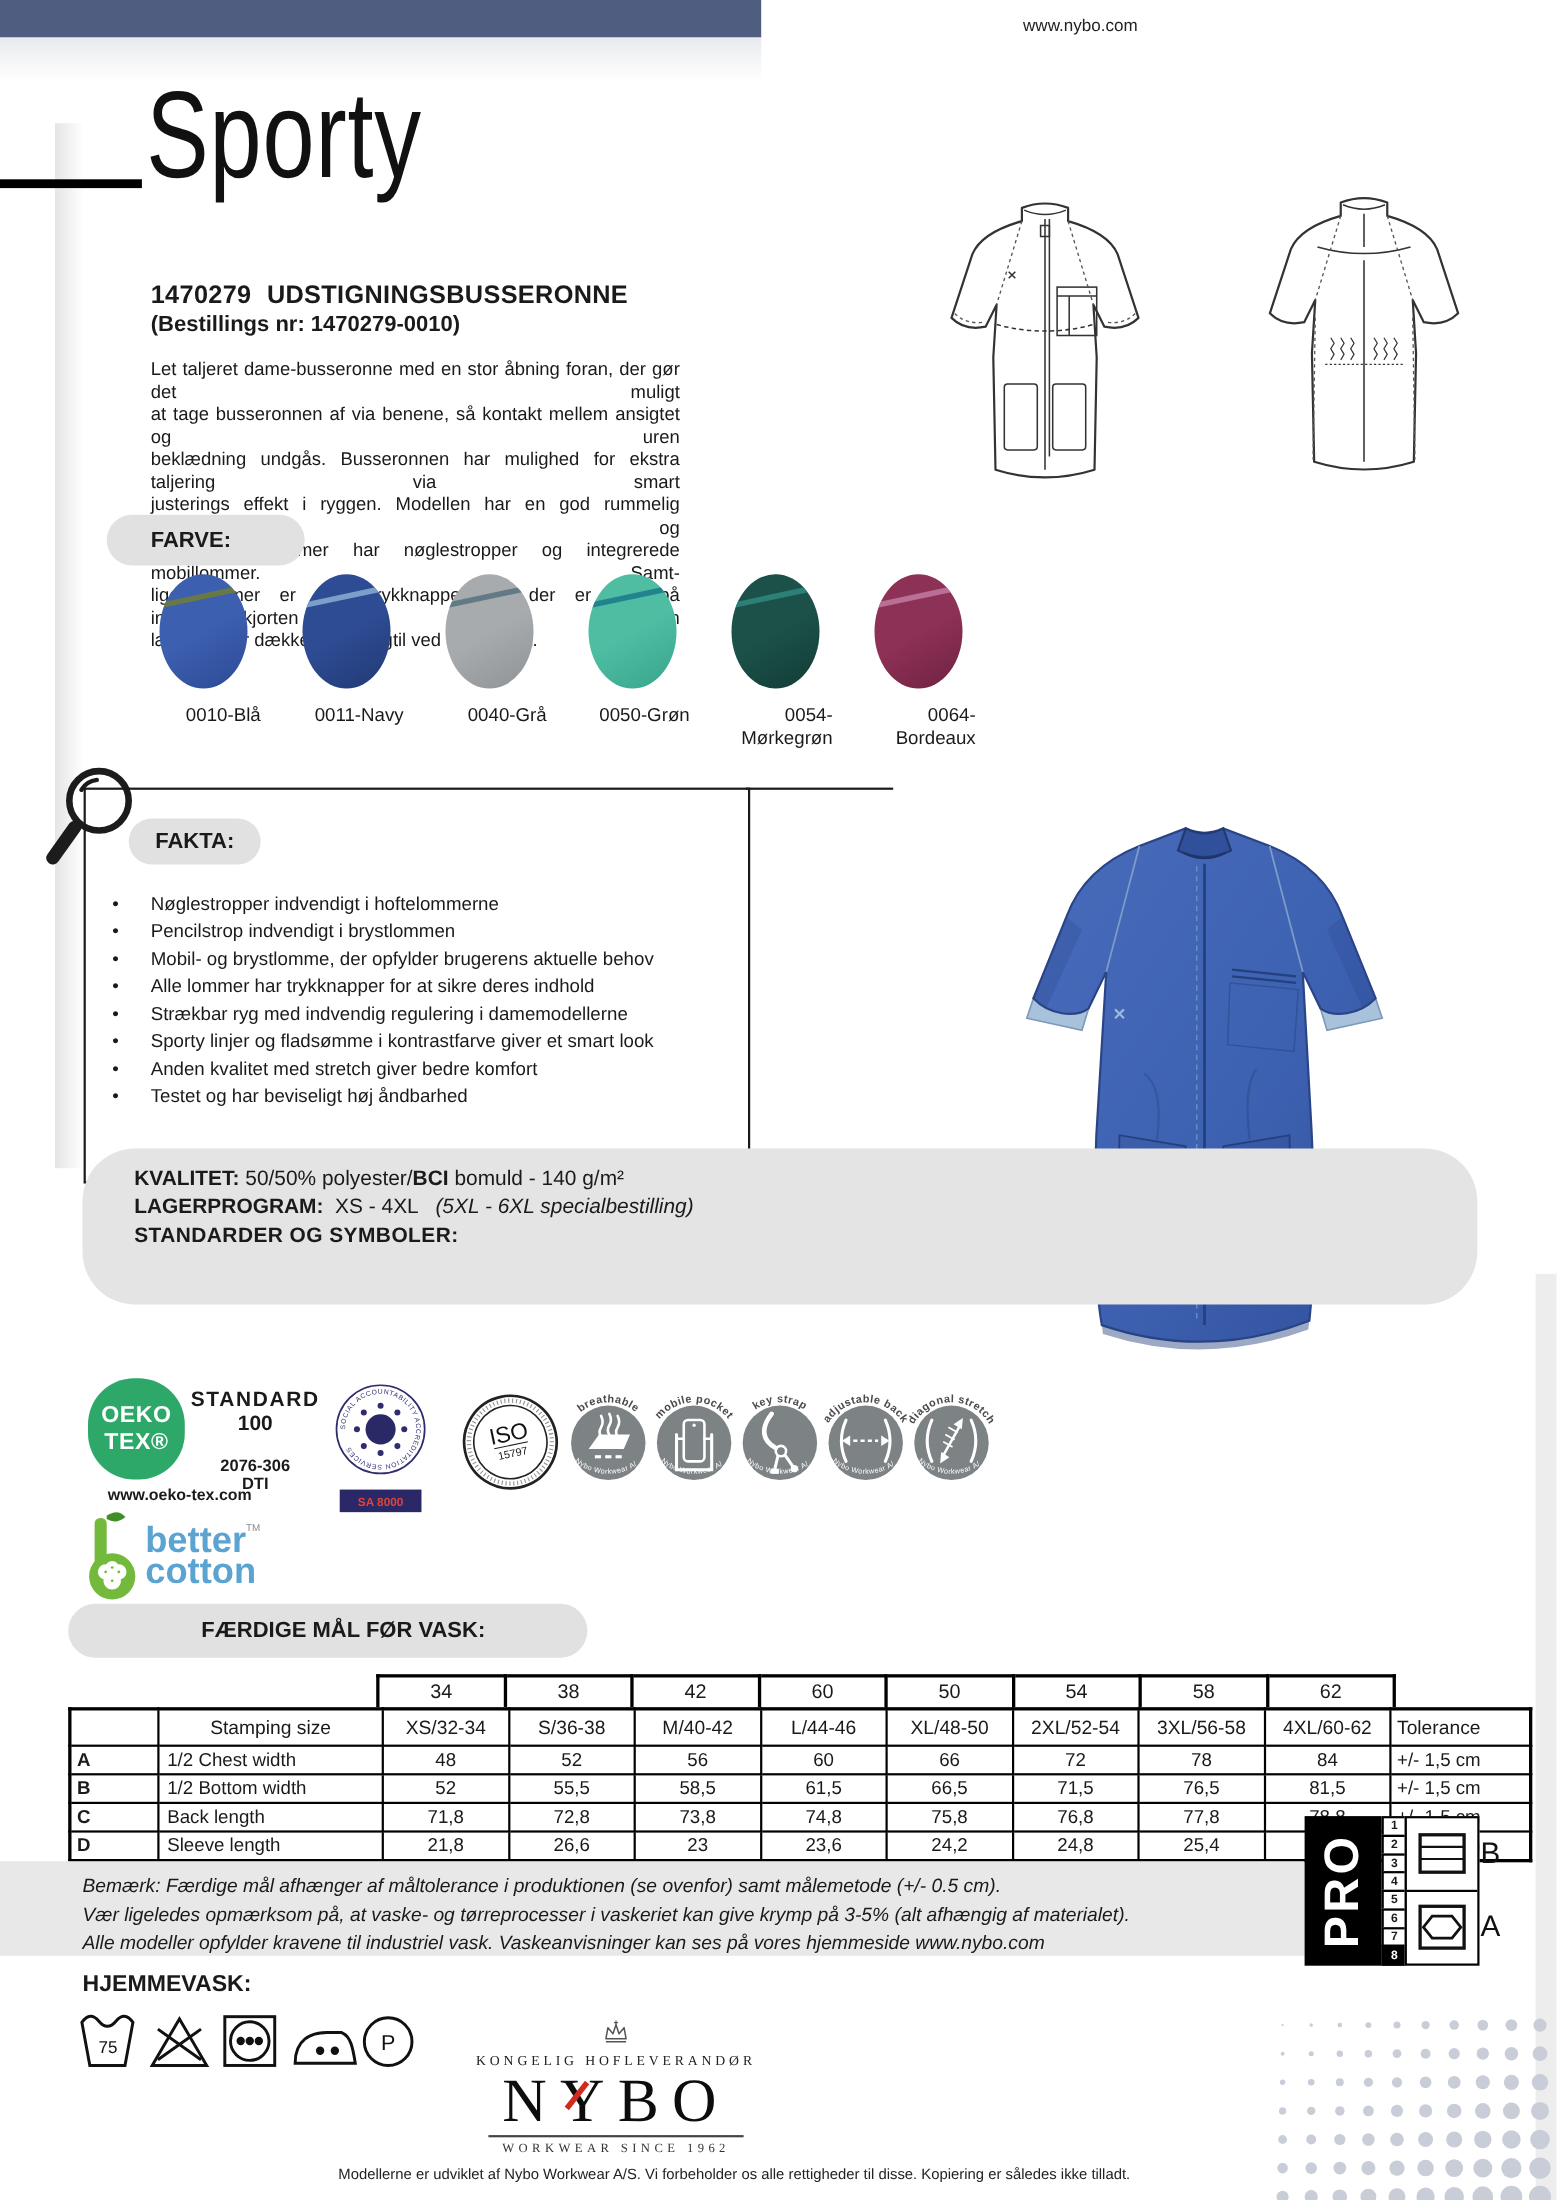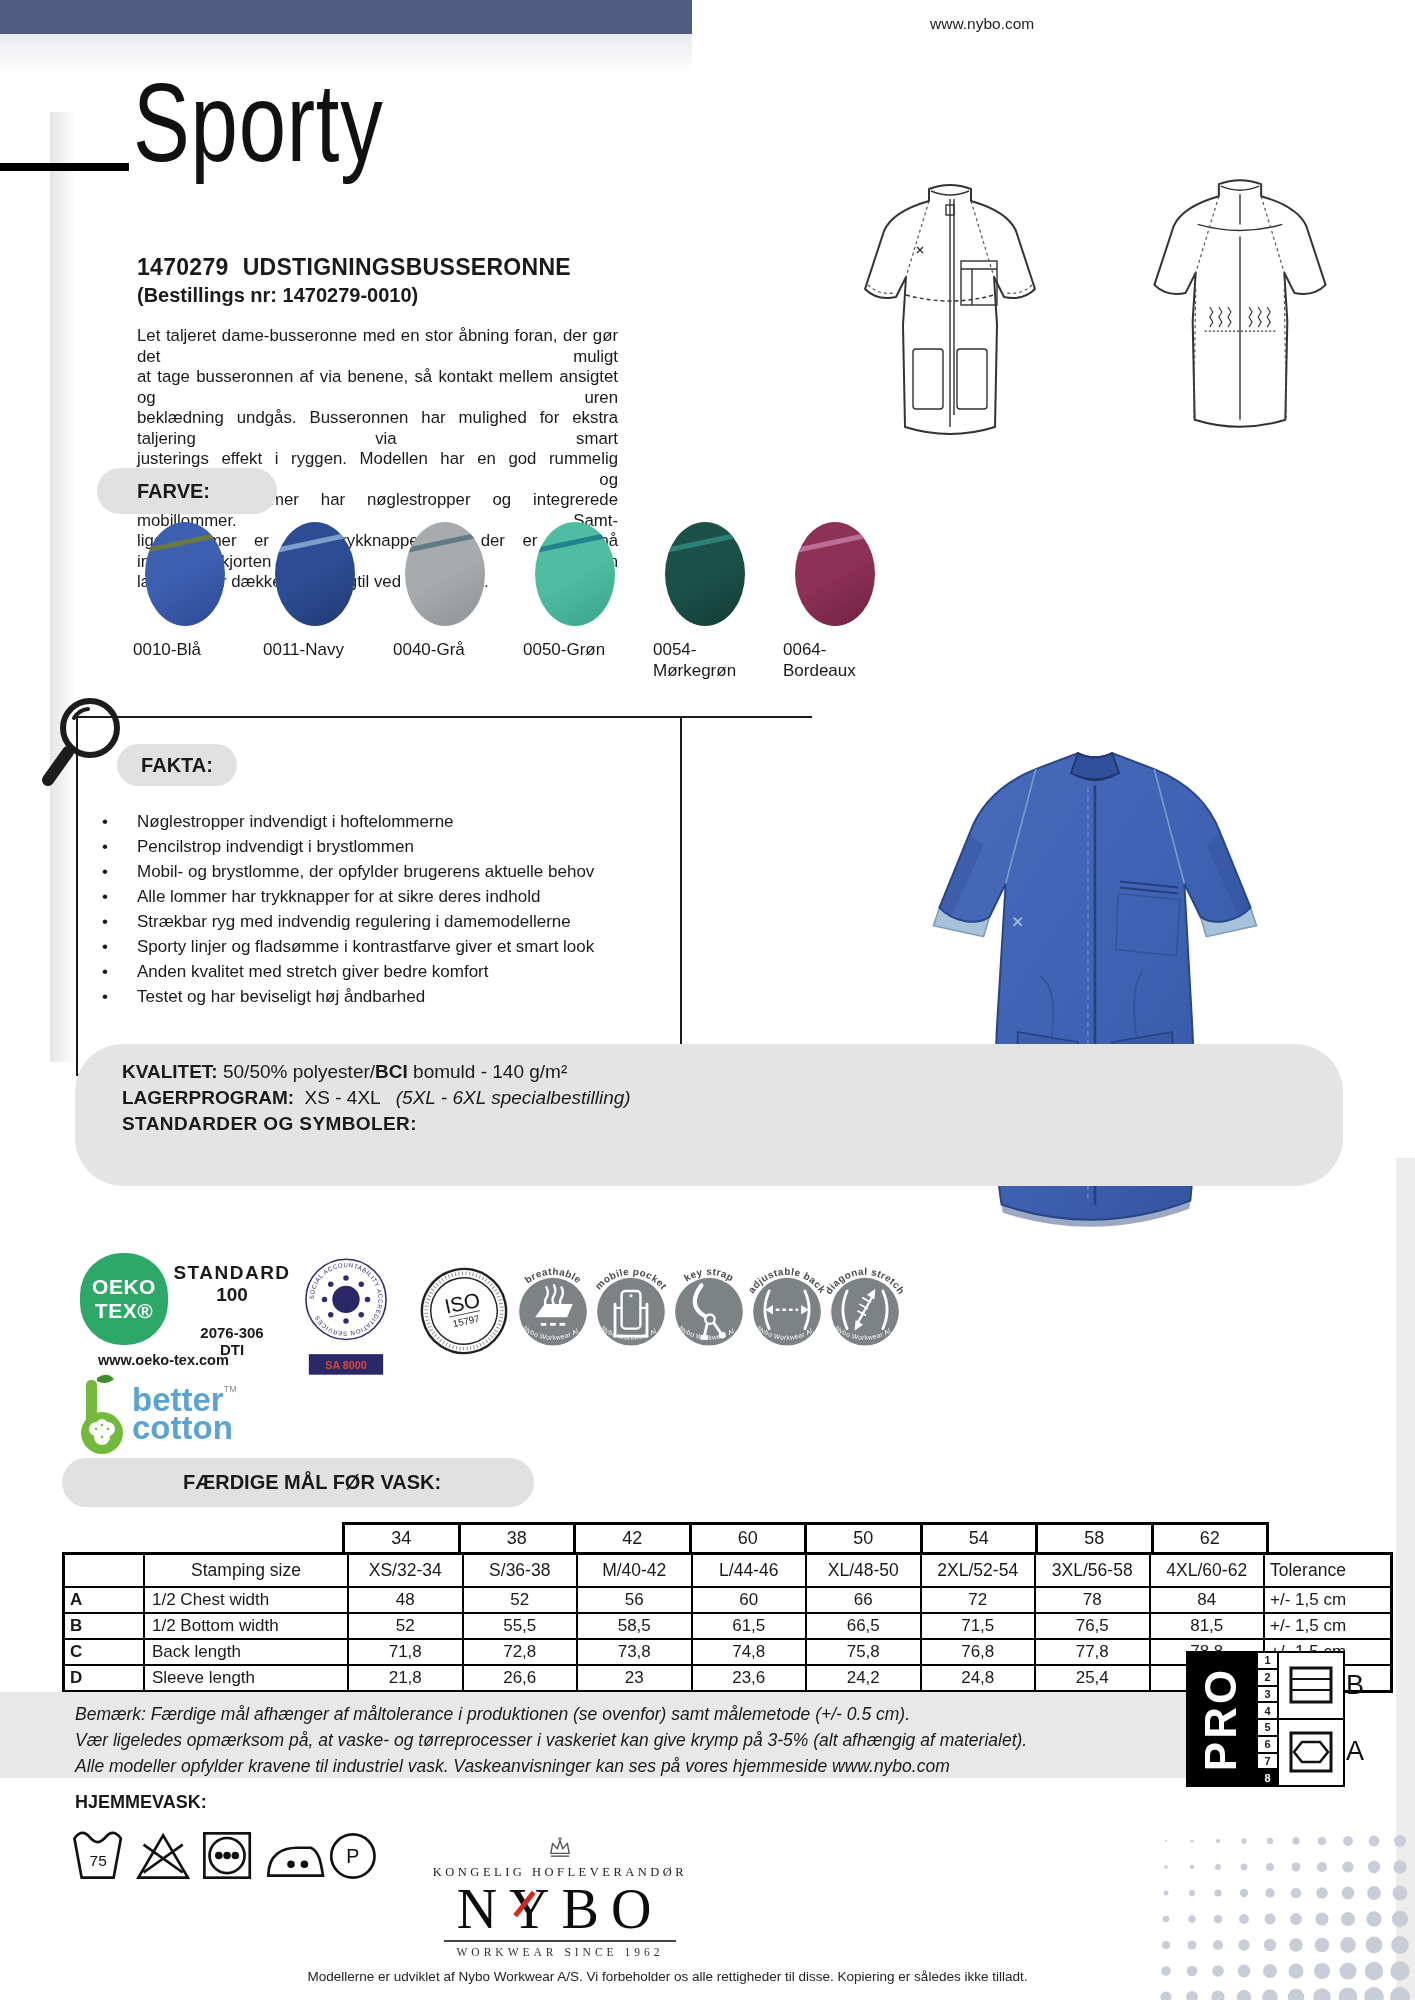--- a/index.html
+++ b/index.html
@@ -30,21 +30,21 @@
         display:flex;align-items:center;}
   .farve-pill{left:97px;top:468px;width:180px;height:46px;padding-left:40px;box-sizing:border-box;}
   .fakta-pill{left:117px;top:744px;width:120px;height:42px;justify-content:center;}
   .table-pill{left:62px;top:1458px;width:472px;height:49px;padding-left:121px;box-sizing:border-box;}
 
   .swatches{left:133px;top:522px;display:flex;}
   .swatch-item{width:104px;margin-right:26px;}
   .swatch{width:80px;height:104px;border-radius:50%;margin:0 auto;position:relative;overflow:hidden;}
   .stitch{position:absolute;top:18px;left:-8px;width:115%;height:5px;border-radius:3px;
           transform:rotate(-12deg);opacity:.95;}
-  .swatch-label{text-align:left;font-size:17px;margin-top:13px;line-height:1.25;}
+  .swatch-label{text-align:right;font-size:17px;margin-top:13px;line-height:1.25;}
 
   .fakta-box{left:76px;top:716px;width:602px;height:356px;border:2px solid #1a1a1a;}
   .fakta-topline{left:678px;top:716px;width:134px;height:2px;background:#1a1a1a;}
   .fakta-list{left:96px;top:812px;width:566px;font-size:17px;}
   .fakta-row{display:flex;margin-bottom:6px;line-height:19px;}
   .fakta-row .bullet{width:41px;padding-left:6px;box-sizing:border-box;}
   .fakta-row .txt{flex:1;}
 
   .kvalitet-box{left:75px;top:1044px;width:1268px;height:142px;background:#e4e4e4;border-radius:48px;
      padding:15px 0 0 47px;box-sizing:border-box;font-size:19px;line-height:26px;}
@@ -91,21 +91,21 @@
   .pro-nums{width:23px;display:flex;flex-direction:column;}
   .pro-num{flex:1;border:2px solid #000;margin-top:-2px;background:#fff;display:flex;
      align-items:center;justify-content:center;font-size:11px;font-weight:bold;}
   .pro-num:first-child{margin-top:0;}
   .pro-num.black{background:#000;color:#fff;}
   .pro-icons{width:64px;border:2px solid #000;margin-left:-2px;display:flex;flex-direction:column;background:#fff;}
   .pro-cell{flex:1;display:flex;align-items:center;justify-content:center;}
   .pro-cell.first{border-bottom:2px solid #000;}
   .pro-letter{font-size:27px;color:#111;}
 
-  .hv-label{left:75px;top:1792px;font-size:18px;font-weight:bold;}
+  .hv-label{left:75px;top:1792px;font-size:21px;font-weight:bold;}
   .wash{left:70px;top:1822px;}
 
   .brand{left:400px;top:1836px;width:320px;text-align:center;font-family:"Liberation Serif",serif;}
   .brand-royal{font-size:12.5px;letter-spacing:3.5px;margin-top:3px;color:#222;}
   .brand-name{font-size:56px;letter-spacing:12px;line-height:1.0;margin-top:1px;position:relative;color:#0d0d0d;}
   .brand-slash{position:absolute;left:122px;top:8px;width:5px;height:30px;background:#d22a1f;
      transform:rotate(38deg);}
   .brand-rule{width:232px;height:1.5px;background:#444;margin:3px auto 4px;}
   .brand-tagline{font-size:11.5px;letter-spacing:4px;color:#333;}
 

